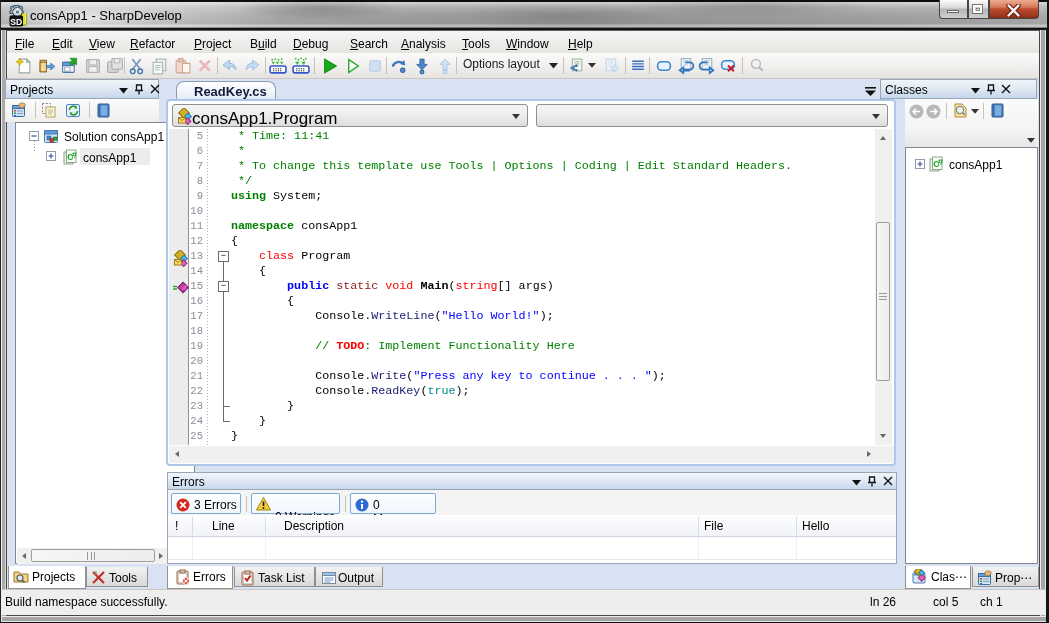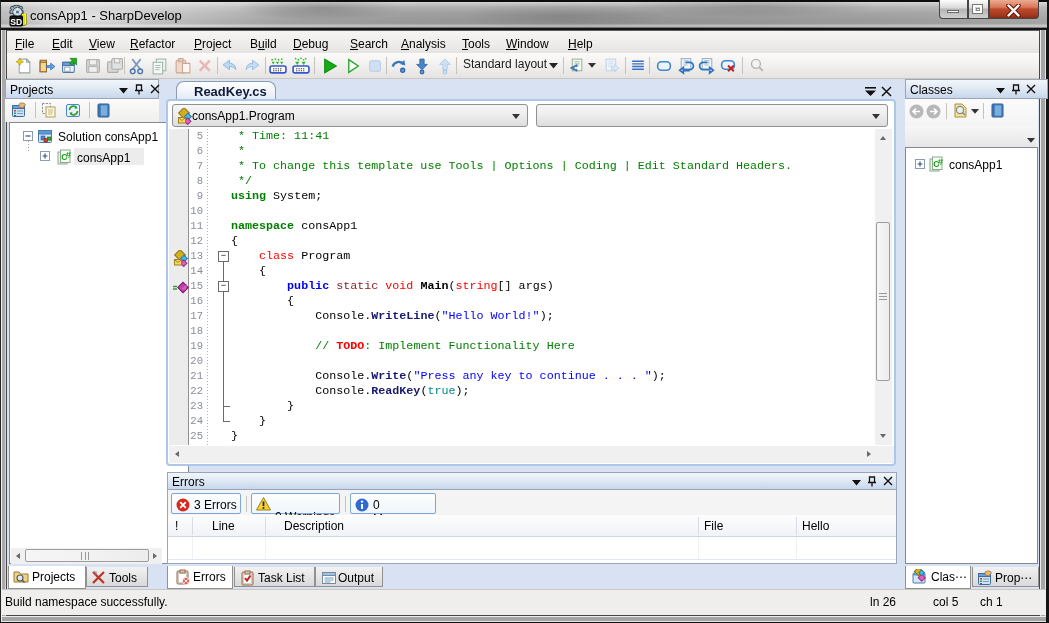--- a/index.html
+++ b/index.html
@@ -61,21 +61,21 @@
 #tab-doc{position:absolute;left:176px;top:81px;width:100px;height:19px;background:linear-gradient(180deg,#fdfdfe 0%,#f0f4fa 60%,#dfe9f6 100%);border:1px solid #8c9cb4;border-bottom:none;border-radius:8px 8px 0 0;font-weight:bold;font-size:13px;color:#101b3c;text-align:left;padding-left:17px;padding-top:2px}
 #docframe{position:absolute;left:166px;top:99px;width:730px;height:367px;background:#fff;border:2px solid #aec6e8;border-radius:4px}
 .combo{position:absolute;top:104px;height:23px;border:1px solid #8e9094;border-radius:3px;background:linear-gradient(180deg,#f5f5f5 0%,#eee 45%,#ddd 100%)}
 .combo .ca{position:absolute;right:7px;top:9px;width:0;height:0;border-left:4px solid transparent;border-right:4px solid transparent;border-top:5px solid #333}
 #editor{position:absolute;left:169px;top:129px;width:708px;height:316px;background:#fff;overflow:hidden}
 #iconbar{position:absolute;left:0;top:0;width:20px;height:316px;background:#ececec;border-right:1px solid #909090}
 #lnums{position:absolute;left:19px;top:0;width:15px;text-align:right;font:10.6px "Liberation Mono",monospace;color:#878d98;line-height:15px;white-space:pre}
 #dotline{position:absolute;left:38px;top:0;width:1px;height:316px;background-image:linear-gradient(#b2b2b2 34%,transparent 34%);background-size:1px 3px}
 #code{position:absolute;left:62px;top:0;font:11.7px "Liberation Mono",monospace;color:#000;line-height:15px;white-space:pre}
 .k{color:#008000;font-weight:bold}.c{color:#008000}.r{color:#f00}.dr{color:#902020}
-.b{color:#00f;font-weight:bold}.m{color:#191970;font-weight:bold}.bk{font-weight:bold}
+.b{color:#00f;font-weight:bold}.m{color:#191970;font-weight:normal}.bk{font-weight:bold}
 .s{color:#00f}.t{color:#008b8b;font-weight:normal}.todo{color:#f00;font-weight:bold}
 
 .foldbox{position:absolute;width:11px;height:11px;background:#fff;border:1px solid #6a6a6a;font:9px "Liberation Mono";text-align:center;line-height:9px;color:#000}
 .foldline{position:absolute;width:1px;background:#6a6a6a}
 .foldtick{position:absolute;height:1px;background:#6a6a6a}
 
 .ebtn{position:absolute;height:21px;border:1px solid #7da7d8;background:linear-gradient(180deg,#fdfefe,#f0f6fc);font-size:12px;color:#000;border-radius:2px}
 
 .btab{position:absolute;top:567px;height:20px;font-size:12px;color:#000;border:1px solid #919191;border-top:none;background:linear-gradient(180deg,#f2f2f2,#d9d9d9)}
 .btab.active{background:#fff;top:566px;height:23px}
@@ -258,21 +258,21 @@
     </svg>
 <svg class="ticon" style="left:406px" viewBox="0 0 17 17">
       <path d="M6.5 2h4v5h3L8.5 12 3.5 7h3z" fill="#4a86cc" stroke="#2d629e" stroke-width=".8"></path>
       <circle cx="8.5" cy="14.2" r="1.8" fill="#5b97dd" stroke="#2d629e"></circle>
     </svg>
 <svg class="ticon" style="left:429px" viewBox="0 0 17 17">
       <path d="M6.5 12h4V7h3L8.5 2 3.5 7h3z" fill="#cfe2f5" stroke="#a8c6e6" stroke-width=".8"></path>
       <circle cx="8.5" cy="14.2" r="1.8" fill="#cfe2f5" stroke="#a8c6e6"></circle>
     </svg>
 <span class="tsep" style="left:449px"></span>
-<span id="deflayout" style="left:456px">Standard layout</span>
+<span id="deflayout" style="left:456px">Options layout</span>
 <svg class="abs" style="left:542px;top:10px" width="9" height="6" viewBox="0 0 9 6">
       <path d="M0 0h9L4.5 5.5z" fill="#222"></path>
     </svg>
 <span class="tsep" style="left:556px"></span>
 <svg class="ticon" style="left:560px" viewBox="0 0 17 17">
       <rect x="5" y="2" width="9" height="11" fill="#f4f9f4" stroke="#9ab29a"></rect>
       <path d="M7 4.5h5M7 6.5h5M7 8.5h4" stroke="#8fae8f" stroke-width=".8"></path>
       <path d="M6.5 9h3v-2L2.5 10.5l7 3.5v-2h-3z" fill="#4a86cc" stroke="#2d629e" stroke-width=".7" transform="scale(.9) translate(1,1)"></path>
     </svg>
 <svg class="abs" style="left:581px;top:10px" width="8" height="5" viewBox="0 0 8 5">
@@ -349,21 +349,21 @@
       <path d="M4.5 8 a4 4 0 0 1 7-2.5 M12.5 9 a4 4 0 0 1-7 2.5" fill="none" stroke="#2f9e2f" stroke-width="1.6"></path>
       <path d="M11 3.5 L12.5 6.5 L9.5 6.8 Z M6 13.5 L4.5 10.5 L7.5 10.2 Z" fill="#2f9e2f"></path>
     </svg>
  <span class="tsep" style="left:84px;top:3px;height:16px"></span>
  <svg class="abs" style="left:90px;top:3px" width="17" height="17" viewBox="0 0 17 17">
       <rect x="3" y="2" width="11" height="13" rx="1" fill="#4f86c8" stroke="#2a5a92"></rect>
       <rect x="5.5" y="3.5" width="6.5" height="10" fill="#7aaede"></rect>
       <rect x="3" y="2" width="2.5" height="13" fill="#3a6ea8"></rect>
     </svg>
 </div>
-<div class="abs pbody" style="left:9px;top:122px;width:180px;height:442px">
+<div class="abs pbody" style="left:15px;top:122px;width:180px;height:442px">
 
  <div class="abs" style="left:64px;top:25px;width:70px;height:17px;background:#ececec"></div>
  <svg class="abs" style="left:13px;top:8px" width="10" height="10" viewBox="0 0 10 10">
       <rect x=".5" y=".5" width="9" height="9" fill="#fff" stroke="#8e9cb2"></rect>
       <path d="M2.5 5h5" stroke="#35528c" stroke-width="1.2"></path>
     </svg>
  <svg class="abs" style="left:27px;top:5px" width="17" height="17" viewBox="0 0 17 17">
       <rect x="1.5" y="2.5" width="13" height="12" rx="1" fill="#d6e8f8" stroke="#4a7ab0"></rect>
       <rect x="1.5" y="2.5" width="13" height="3.5" fill="#5c9ad8" stroke="#4a7ab0"></rect>
       <rect x="4" y="8" width="4" height="4" fill="#4a86cc" stroke="#2a5a92" stroke-width=".6"></rect>
@@ -403,21 +403,21 @@
 
 <div class="abs" id="docframe"></div>
 <div class="abs combo" style="left:172px;width:356px">
  <svg class="abs" style="left:3px;top:3px" width="17" height="17" viewBox="0 0 17 17">
       <rect x="4.2" y="1.2" width="7.6" height="7.6" fill="#d4af1f" stroke="#8a7010" transform="rotate(45 8 5)"></rect>
       <rect x="9.6" y="6.2" width="4.8" height="4.8" fill="#49b8e8" stroke="#2880a8" transform="rotate(45 12 8.6)"></rect>
       <rect x="9.4" y="11" width="4.6" height="4.6" fill="#e060c0" stroke="#a03080" transform="rotate(45 11.7 13.3)"></rect>
       <rect x="2.5" y="9.5" width="7" height="5.5" fill="#f8d860" stroke="#a08020"></rect>
       <path d="M2.5 9.5 L6 12.5 L9.5 9.5" fill="none" stroke="#a08020"></path>
     </svg>
- <span class="abs" style="left:19px;top:4px;font-size:12px">consApp1.Program</span>
+ <span class="abs" style="left:19px;top:4px;font-size:17px">consApp1.Program</span>
  <span class="ca"></span>
 </div>
 <div class="abs combo" style="left:536px;width:352px">
     <span class="ca"></span>
   </div>
 
 <div class="abs" id="editor">
  <div id="iconbar"></div>
  <div id="lnums"> 5
  6
@@ -469,21 +469,21 @@
  <div class="abs" style="left:4px;top:164px;width:8px;height:8px;background:linear-gradient(180deg,#999 1px,transparent 1px,transparent 3px,#999 3px,#999 4px,transparent 4px,transparent 6px,#999 6px,#999 7px,transparent 7px)"></div>
  <div class="arr" style="left:5px;bottom:7px;border-left:3.5px solid transparent;border-right:3.5px solid transparent;border-top:4.5px solid #686868"></div>
 </div>
 <div class="abs" style="left:877px;top:446px;width:17px;height:17px;background:#f0f0f0"></div>
 
 <div class="abs sb" style="left:169px;top:446px;width:708px;height:17px">
  <div class="arr" style="left:6px;top:4.5px;border-top:3.5px solid transparent;border-bottom:3.5px solid transparent;border-right:4.5px solid #686868"></div>
  <div class="arr" style="right:6px;top:4.5px;border-top:3.5px solid transparent;border-bottom:3.5px solid transparent;border-left:4.5px solid #686868"></div>
 </div>
 
-<div class="abs phead" style="left:905px;top:79px;width:143px">
+<div class="abs phead" style="left:880px;top:79px;width:157px">
  <span class="ptitle">Classes</span>
  <svg class="abs" style="left:90px;top:8px" width="9" height="6" viewBox="0 0 9 6">
       <path d="M0 0h9L4.5 5.5z" fill="#111"></path>
     </svg>
  <svg class="abs" style="left:106px;top:4px" width="8" height="12" viewBox="0 0 8 12">
       <path d="M1.5 1h5v5.5h-5zM0 6.5h8M4 6.5v4" stroke="#111" stroke-width="1.3" fill="none"></path>
     </svg>
  <svg class="abs" style="left:120px;top:4px" width="10" height="10" viewBox="0 0 10 10">
       <path d="M1 1 L9 9 M9 1 L1 9" stroke="#111" stroke-width="1.4"></path>
     </svg>

